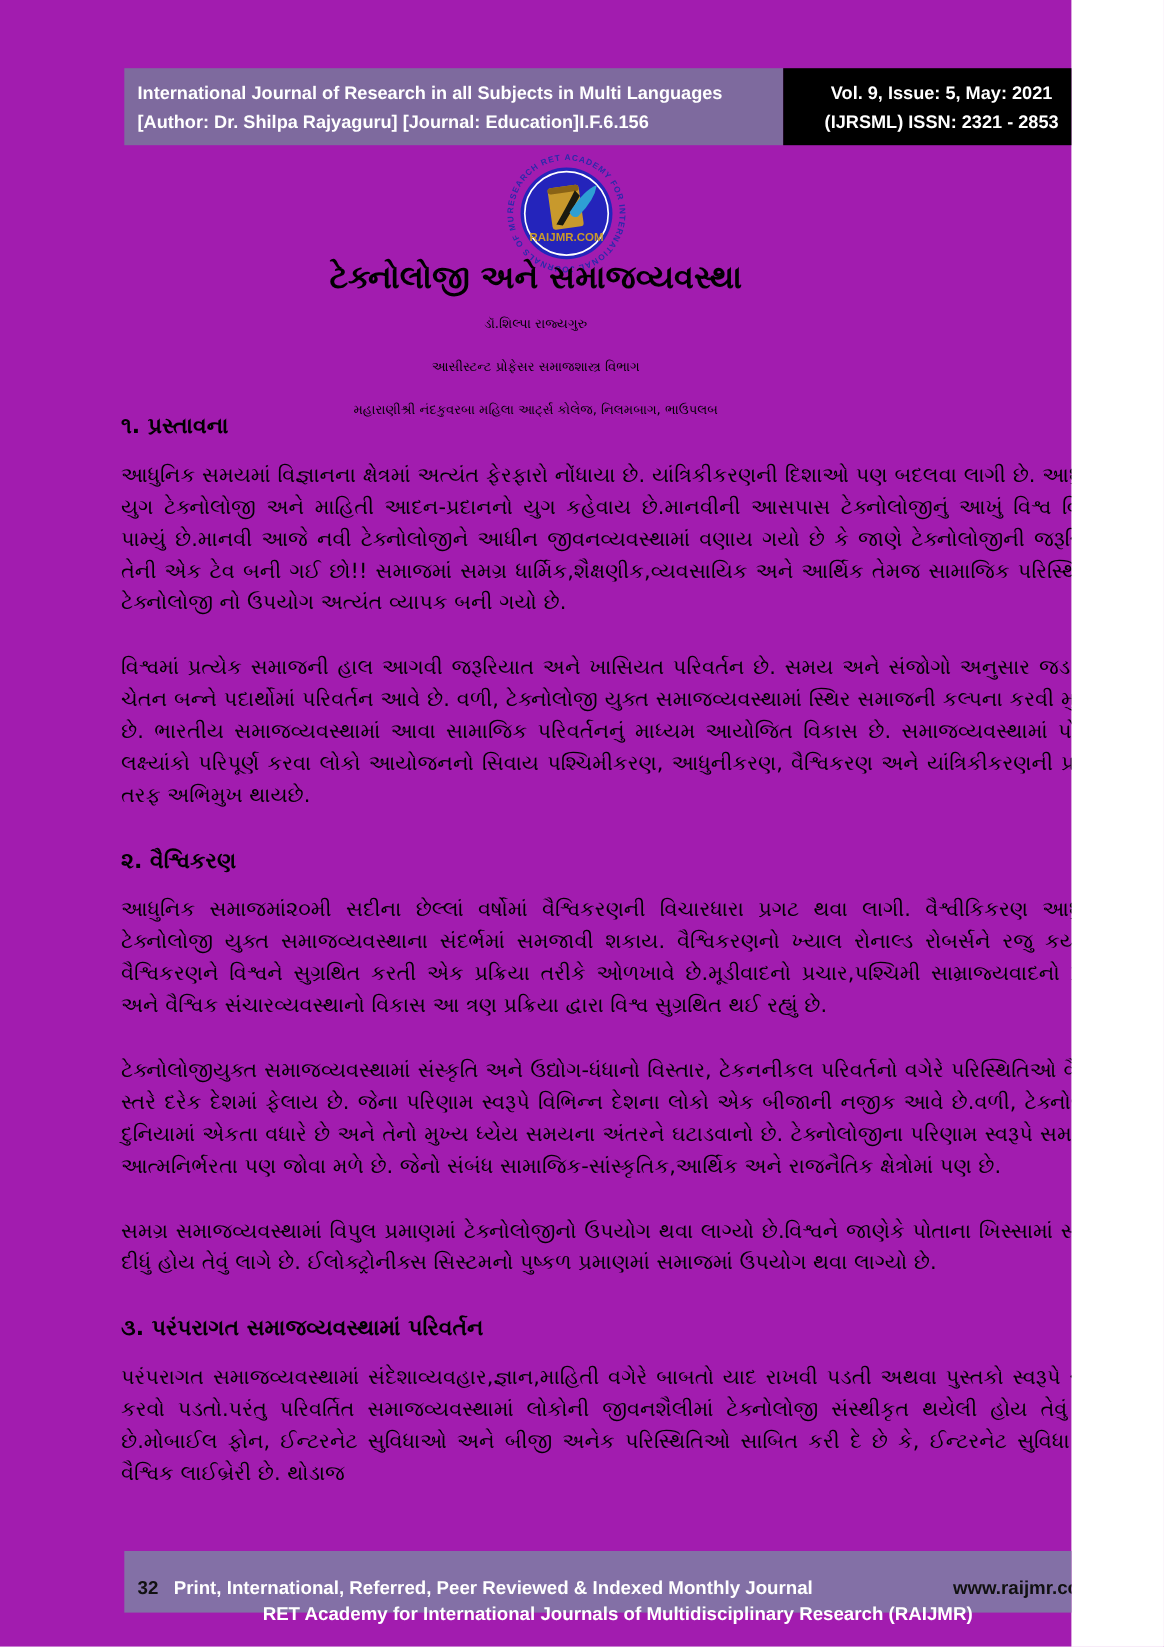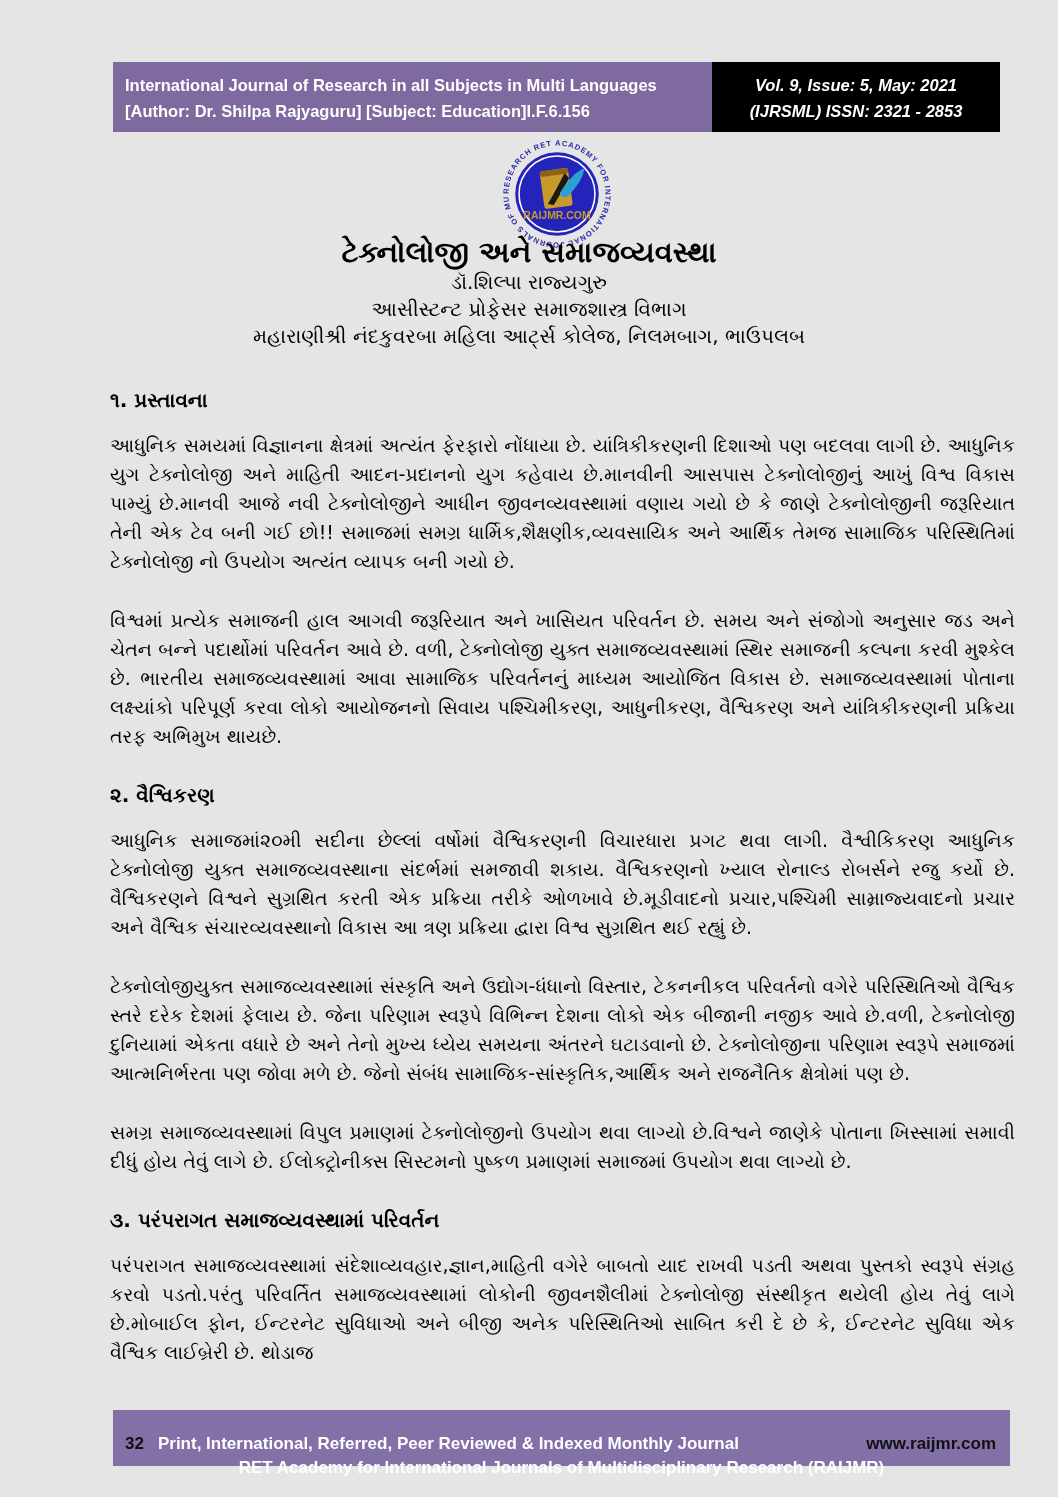--- a/index.html
+++ b/index.html
@@ -1,19 +1,19 @@
 <!DOCTYPE html>
 <html><head>
 <meta charset="utf-8">
 <style>
   html,body{margin:0;padding:0;background:#ffffff;}
   .page{
     position:relative;
-    width:1058px;height:1497px;
-    background:#e5e5e5;
+    width:974px;height:1497px;
+    background:#a21caf;
     font-family:"DejaVu Sans",sans-serif;
     overflow:hidden;
   }
   
   .header-band{
     position:absolute;top:62px;left:113px;width:887px;height:70px;
     display:flex;
     font-family:"Liberation Sans",sans-serif;
   }
   .header-left{
@@ -23,47 +23,46 @@
     padding:10px 0 0 12px;box-sizing:border-box;line-height:26px;
     white-space:nowrap;
   }
   .header-right{
     width:288px;height:100%;
     background:#000000;
     color:#ffffff;font-weight:bold;font-size:16.5px;
     text-align:center;
     padding-top:10px;box-sizing:border-box;line-height:26px;
     white-space:nowrap;
-    font-style:italic;
   }
   
   .logo-wrap{
     position:absolute;top:138px;left:0;width:100%;
     text-align:center;
   }
   .logo-wrap svg{display:inline-block;transform:translateX(28px);}
   
   .title-block{
     position:absolute;top:235px;left:0;width:100%;
     text-align:center;color:#000;
   }
   .article-title{font-size:29px;font-weight:bold;line-height:34px;margin:0;}
-  .author-line{font-size:20px;line-height:27px;margin:0;text-align:center;}
+  .author-line{font-size:12px;line-height:27px;margin:12px;text-align:center;}
   
   .body-text{
     position:absolute;top:372px;left:110px;width:905px;
     color:#000;
     font-size:19px;line-height:29px;
     text-align:justify;
   }
   .section-heading{
     font-weight:bold;font-size:20px;line-height:29px;
     margin:30px 0 0 0;text-align:left;
   }
-  .section-heading.first{margin-top:14px;}
+  .section-heading.first{margin-top:1px;}
   .para{margin:0 0 30px 0;}
   .para.last-of-section{margin-bottom:0;}
   .para.gap-top{margin-top:16px;}
   
   .footer-band{
     position:absolute;top:1410px;left:113px;width:897px;height:56px;
     background:#8370a6;
     font-family:"Liberation Sans",sans-serif;
     font-weight:bold;font-size:17px;color:#ffffff;
     box-sizing:border-box;padding-top:22px;
@@ -78,21 +77,21 @@
   .footer-row2{text-align:center;line-height:24px;}
 </style>
 </head>
 <body>
 
 <div class="page">
 
   <div class="header-band">
     <div class="header-left">
       <div>International Journal of Research in all Subjects in Multi Languages</div>
-      <div>[Author: Dr. Shilpa Rajyaguru] [Subject: Education]I.F.6.156</div>
+      <div>[Author: Dr. Shilpa Rajyaguru] [Journal: Education]I.F.6.156</div>
     </div>
     <div class="header-right">
       <div>Vol. 9, Issue: 5, May: 2021</div>
       <div>(IJRSML) ISSN: 2321 - 2853</div>
     </div>
   </div>
 
   <div class="logo-wrap">
     <svg width="118" height="112" viewBox="0 0 118 118">
       <defs>

